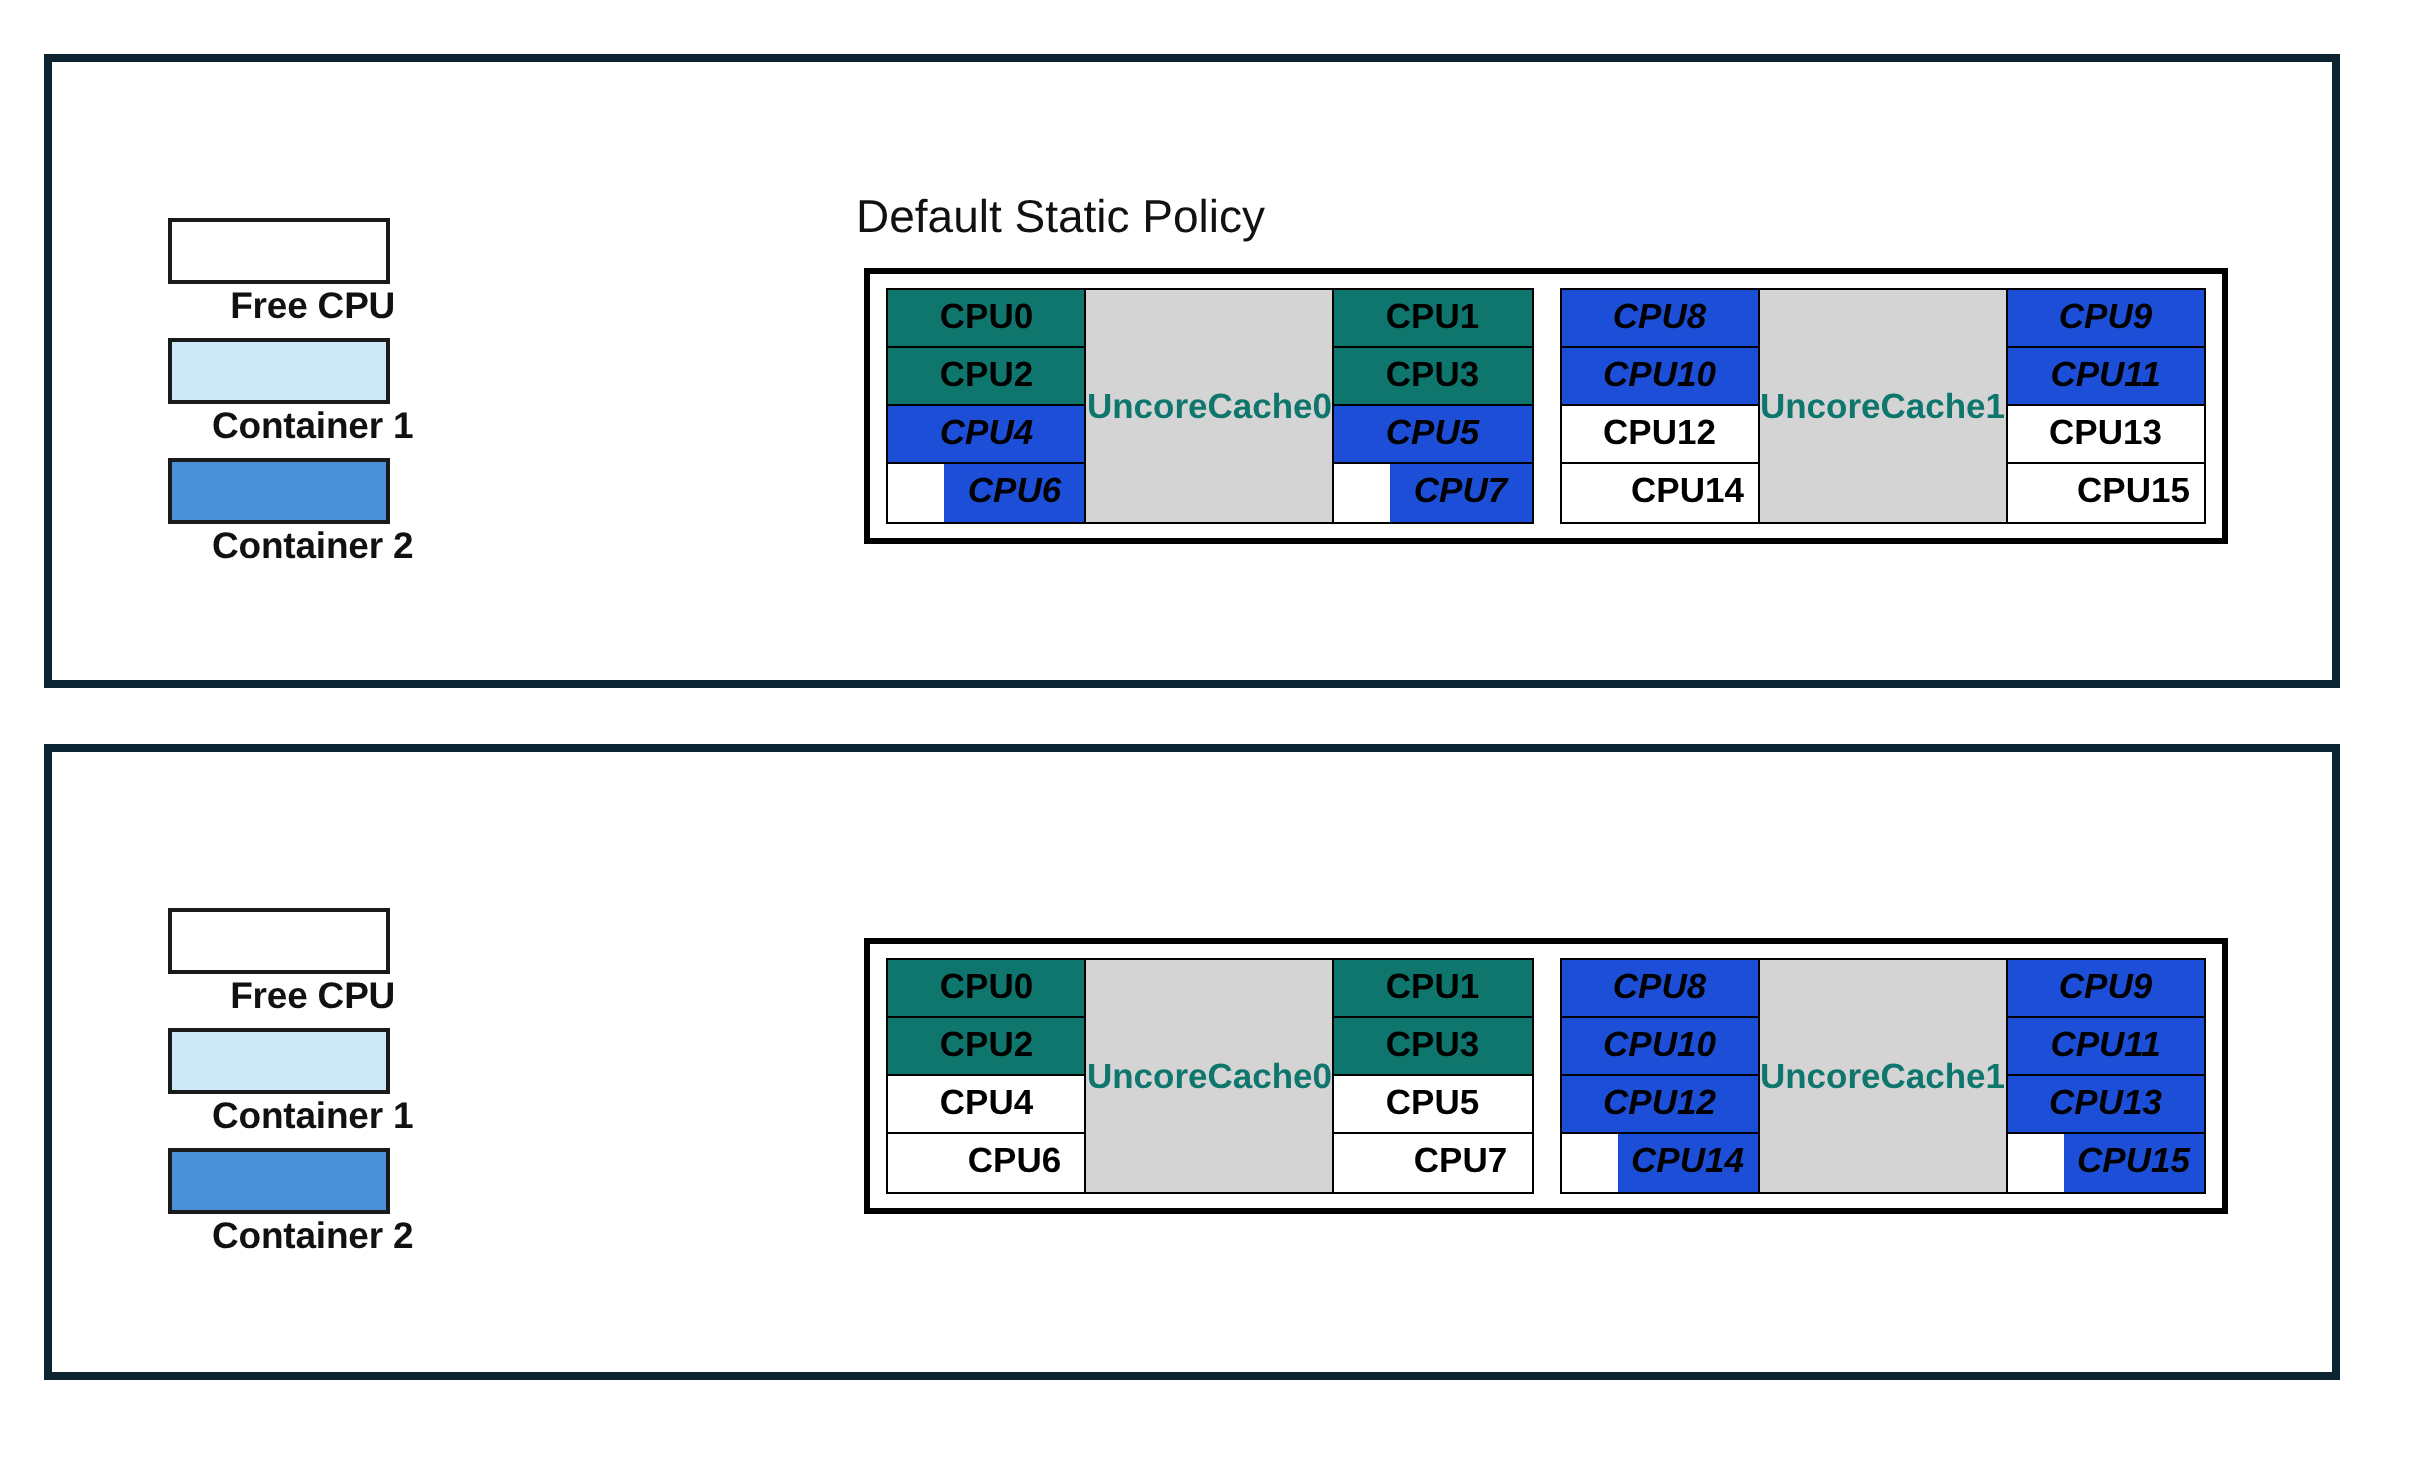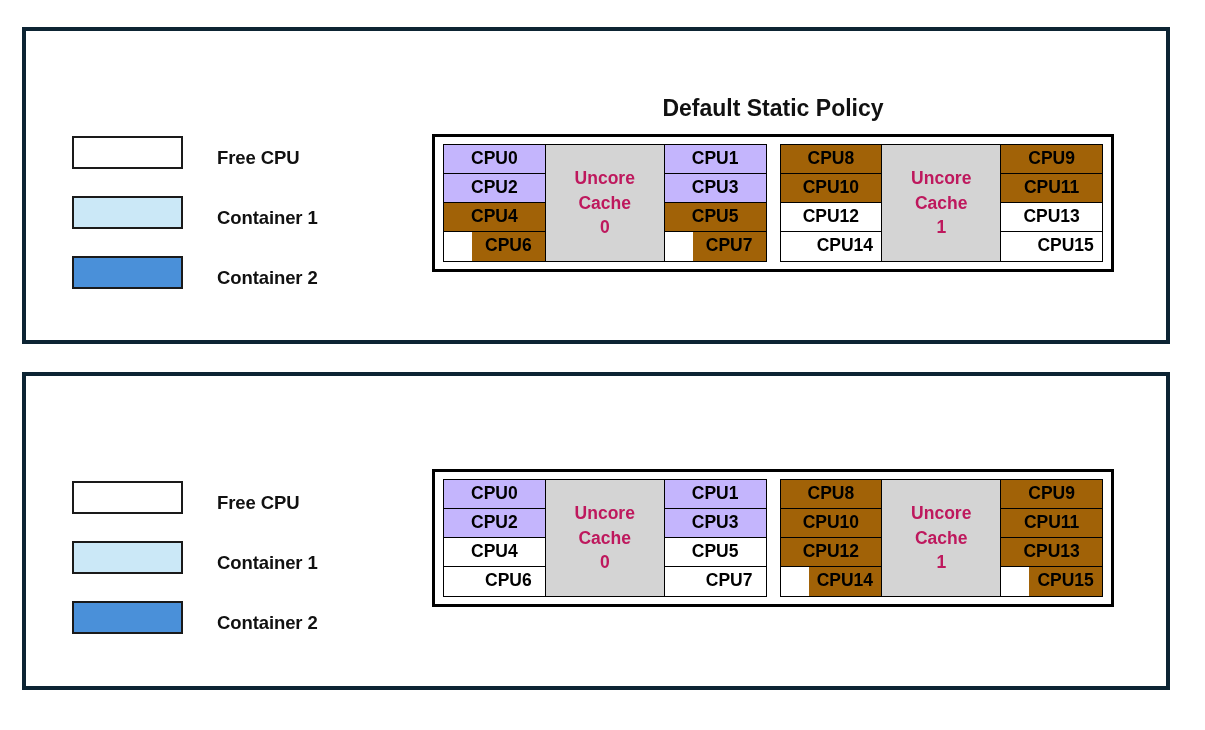--- a/index.html
+++ b/index.html
@@ -28,22 +28,23 @@
   #panel-bottom { top: 372px; height: 318px; }
 
   
   .legend {
     position: absolute;
     left: 46px;
     top: 78px;
   }
   .legend-row {
     display: flex;
-    align-items: flex-end;
+    align-items: center;
     height: 60px;
+    flex-direction: column;
   }
   .legend-swatch {
     width: 111px;
     height: 33px;
     box-sizing: border-box;
     border: 2px solid #1a1a1a;
     flex: 0 0 auto;
   }
   .sw-free      { background: #ffffff; }
   .sw-c1        { background: #cbe8f7; }
@@ -55,23 +56,22 @@
     color: #111111;
     letter-spacing: -0.1px;
     white-space: nowrap;
   }
 
   
   .diagram-title {
     position: absolute;
     left: 402px;
     width: 690px;
-    text-align: center;
     font-size: 23px;
-    font-weight: bold;
+    font-weight: normal;
     color: #111111;
     white-space: nowrap;
   }
   #title-top    { top: 64px; }
   #title-bottom { top: 45px; font-size: 24px; letter-spacing: -0.3px; }
 
   
   .cpu-table {
     position: absolute;
     left: 406px;
@@ -105,35 +105,35 @@
     text-align: center;
     font-size: 17.5px;
     font-weight: bold;
     color: #000000;
     border-bottom: 1.5px solid #000000;
     white-space: nowrap;
     overflow: hidden;
   }
   .cpu-cell:last-child { border-bottom: none; margin-left: 28px; }
   .c-free { background: #ffffff; }
-  .c-c1   { background: #c4b5fd; }
-  .c-c2   { background: #a16207; }
+  .c-c1   { background: #0f766e; }
+  .c-c2   { background: #1d4ed8; font-style: italic; }
 
   .cache-block {
     flex: 0 0 118px;
     background: #d4d4d4;
     border-left: 1.5px solid #000000;
     border-right: 1.5px solid #000000;
     display: flex;
-    flex-direction: column;
+    flex-direction: row;
     align-items: center;
     justify-content: center;
     font-size: 17.5px;
     font-weight: bold;
-    color: #be185d;
+    color: #0f766e;
     line-height: 1.42;
   }
   .cache-block span { display: block; text-align: center; }
 </style>
 </head>
 <body>
 
 <div class="panel" id="panel-top">
 
   <div class="legend">

